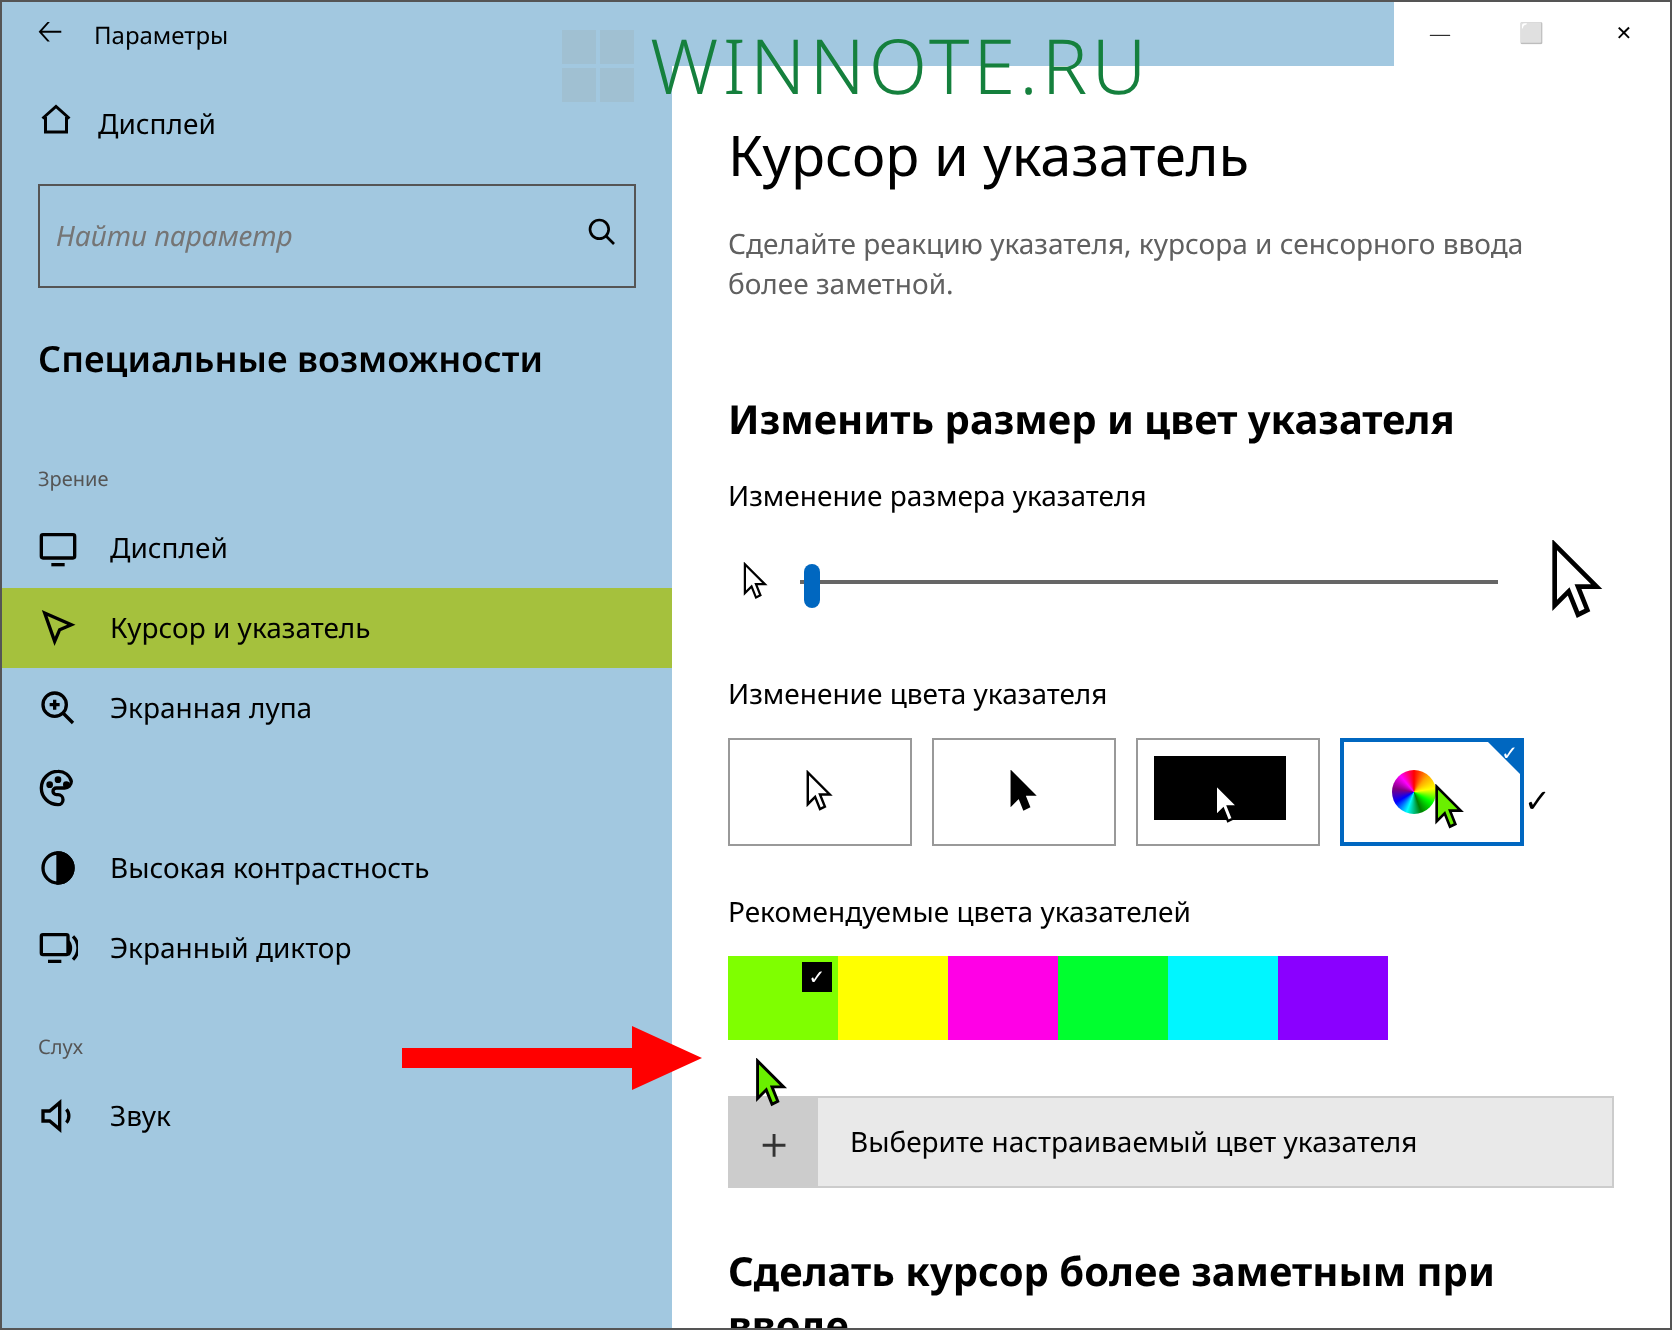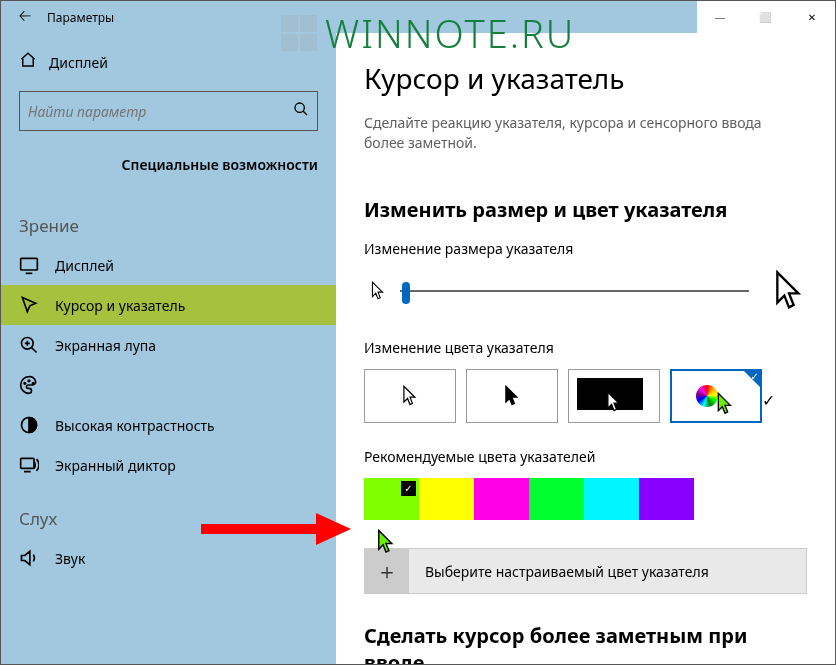--- a/index.html
+++ b/index.html
@@ -4,24 +4,24 @@
 <style>
   * { box-sizing: border-box; margin: 0; padding: 0; font-family: "Segoe UI", system-ui, sans-serif; }
   body { width: 836px; height: 665px; overflow: hidden; position: relative; border: 1px solid #555; }
   .titlebar { height: 32px; display: flex; align-items: center; background: #a2c8e0; padding-left: 8px; font-size: 12px; color: #000; }
   .titlebar .spacer { flex: 1; }
   .winbtns { display: flex; height: 32px; background: #fff; }
   .winbtn { width: 46px; display:flex; align-items:center; justify-content:center; font-family: "Segoe UI Symbol"; font-size:10px; color:#000; }
   .content { display:flex; height: calc(100% - 32px); }
   .sidebar { width: 335px; background: #a2c8e0; padding-top: 12px; display:flex; flex-direction:column; overflow:hidden; }
   .home-row { display:flex; align-items:center; gap:12px; padding: 6px 18px; font-size:14px; margin-bottom:10px; }
-  .searchbox { display:flex; align-items:center; border:1px solid #555; margin: 2px 18px 16px 18px; height:40px; padding:4px 8px; }
+  .searchbox { display:flex; align-items:center; border:1px solid #555; margin: 2px 18px 16px 18px; height:52px; padding:4px 8px; }
   .searchbox input { flex:1; background:transparent; border:none; outline:none; font-size:14px; font-style:italic; color:#333; }
-  .cat-title { font-weight:600; padding: 8px 18px 18px 18px; font-size:14px;text-align:right; }
-  .section-label { color:#555; font-size:17px; padding: 22px 18px 8px 18px; }
+  .cat-title { font-weight:600; padding: 8px 18px 18px 18px; font-size:18px; }
+  .section-label { color:#555; font-size:10px; padding: 22px 18px 8px 18px; }
   .navlist { list-style:none; }
   .navitem { display:flex; align-items:center; gap:16px; padding: 10px 18px; font-size:14px; cursor:default; }
   .navitem.selected { background: #a5c13d; }
   .navitem .icon { width:20px; height:20px; display:flex; align-items:center; justify-content:center; }
   .main { flex:1; background:#fff; padding: 26px 28px 0 28px; overflow:auto; }
   .main h1 { font-weight:400; font-size:28px; margin-bottom: 16px; }
   .main .desc { color:#606060; font-size:14px; line-height:1.4; margin-bottom: 44px; max-width: 430px; }
   .main h2 { font-weight:700; font-size:20px; margin-bottom: 16px; }
   .main h3 { font-weight:400; font-size:14px; margin-bottom: 12px; }
   .slider-row { display:flex; align-items:center; gap: 10px; padding-left:6px; margin-bottom: 26px; position:relative; }

